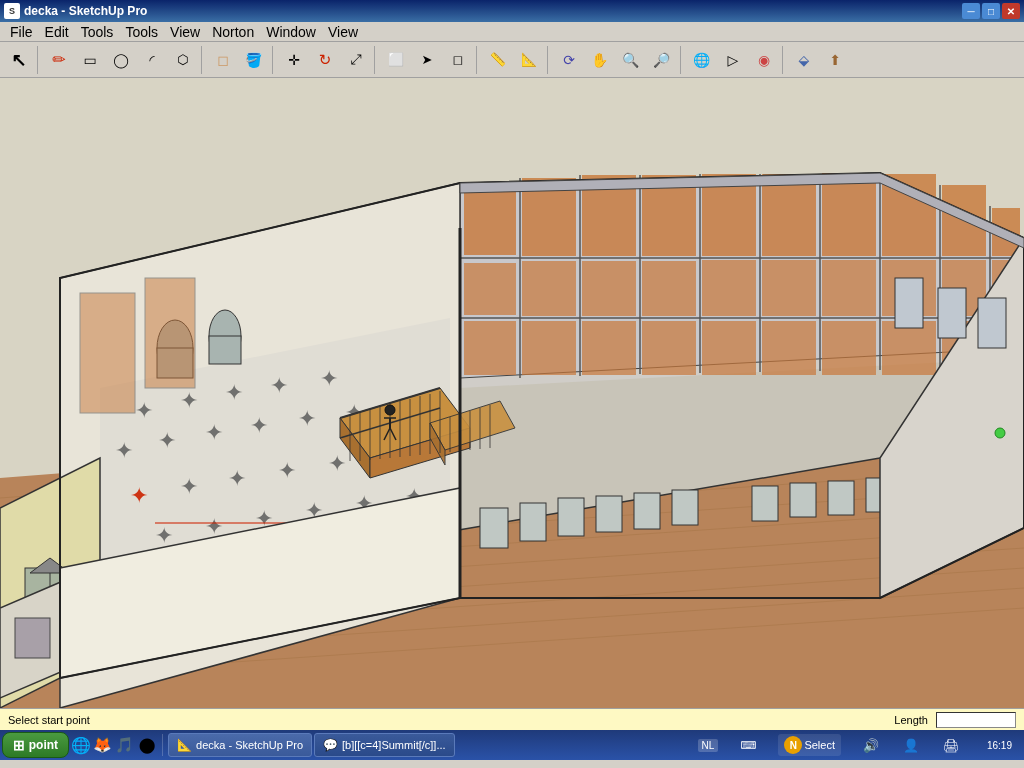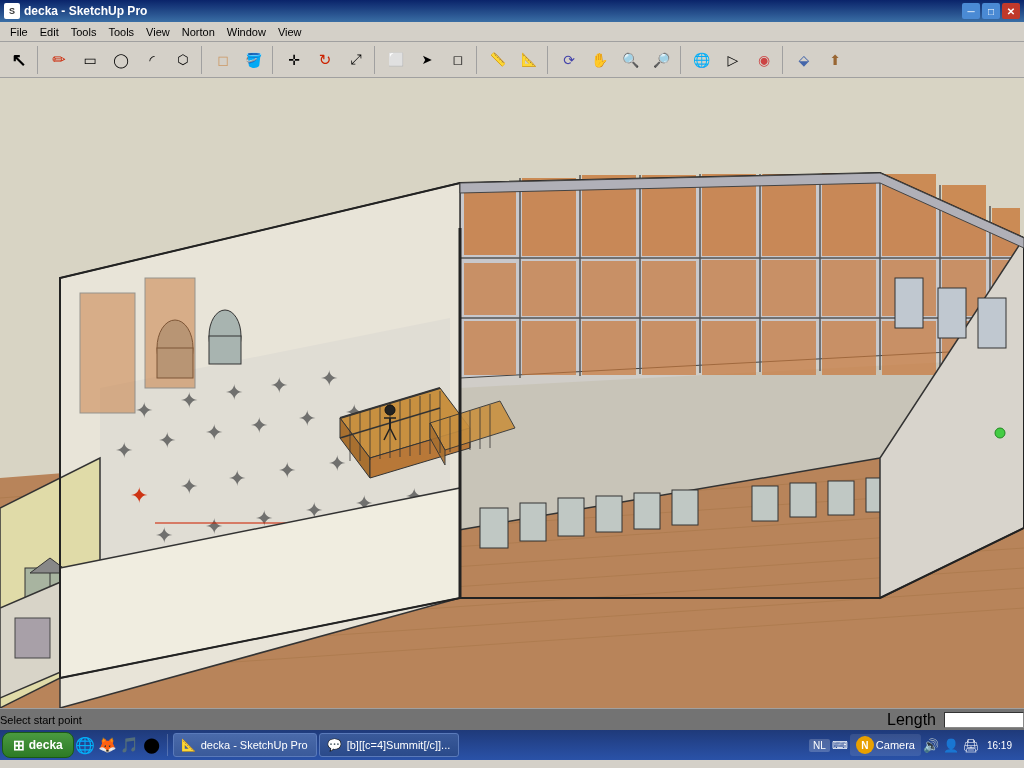--- a/index.html
+++ b/index.html
@@ -37,21 +37,21 @@
       height: 20px;
       background: #d4d0c8;
       display: flex;
       align-items: center;
       padding: 0 4px;
       border-bottom: 1px solid #a0a0a0;
     }
     .menu-item {
       padding: 2px 6px;
       cursor: pointer;
-      font-size: 11px;
+      font-size: 14px;
       color: #000;
     }
 
     
     #toolbar {
       width: 100%;
       height: 36px;
       background: #d4d0c8;
       display: flex;
       align-items: center;
@@ -75,30 +75,30 @@
       width: 100%;
       height: 630px;
       position: relative;
       overflow: hidden;
     }
 
     
     #status-bar {
       width: 100%;
       height: 22px;
-      background: #737373;
+      background: #fef9c3;
       border-top: 1px solid #a0a0a0;
       display: flex;
       align-items: center;
-      padding: 0 0;
+      padding: 0 8px;
       font-size: 11px;
     }
     #status-left { flex: 1; }
     #status-right { display: flex; align-items: center; gap: 8px; }
-    #length-label { font-size: 16px; }
+    #length-label { font-size: 11px; }
     #length-box { width: 80px; height: 16px; border: 1px inset #888; background: white; font-size: 11px; padding: 0 2px; }
 
     
     #taskbar {
       width: 100%;
       height: 30px;
       background: linear-gradient(to bottom, #1f3a7a, #2a52a8);
       display: flex;
       align-items: center;
       padding: 0 2px;
@@ -130,21 +130,21 @@
       overflow: hidden;
       max-width: 160px;
     }
     .taskbar-item.active {
       background: linear-gradient(to bottom, #4a6aaa, #3a5a9a);
     }
     #taskbar-right {
       margin-left: auto;
       display: flex;
       align-items: center;
-      gap: 0;
+      gap: 20px;
       padding-right: 4px;
     }
     #clock {
       color: white;
       font-size: 10px;
       padding: 0 6px;
     }
     #lang-indicator {
       color: white;
       font-size: 10px;
@@ -446,21 +446,21 @@
   <div id="status-left">Select start point</div>
   <div id="status-right">
     <span id="length-label">Length</span>
     <input id="length-box" type="text" value="" style="">
   </div>
 </div>
 
 <div id="taskbar">
   <button id="start-btn">
     <span style="font-size:14px;">⊞</span>
-    <span>decka</span>
+    <span>point</span>
   </button>
 
   <div class="tray-icon" style="color:#4488cc;font-size:16px;">🌐</div>
   <div class="tray-icon" style="font-size:15px;">🦊</div>
   <div class="tray-icon" style="font-size:15px;">🎵</div>
   <div class="tray-icon" style="font-size:15px;">⬤</div>
 
   <div style="width:1px;height:22px;background:rgba(255,255,255,0.2);margin:0 3px;"></div>
 
   <div class="taskbar-item active">
@@ -470,20 +470,20 @@
   <div class="taskbar-item">
     <span style="font-size:12px;">💬</span>
     <span>[b][[c=4]Summit[/c]]...</span>
   </div>
 
   <div id="taskbar-right">
     <span id="lang-indicator" style="color:white;font-size:10px;background:rgba(255,255,255,0.2);padding:1px 4px;border-radius:2px;">NL</span>
     <div class="tray-icon" style="color:white;font-size:11px;">⌨</div>
     <div id="norton-badge">
       <div id="norton-icon">N</div>
-      <span style="color:white;font-size:11px;">Camera</span>
+      <span style="color:white;font-size:11px;">Select</span>
     </div>
     <div class="tray-icon" style="color:white;font-size:13px;">🔊</div>
     <div class="tray-icon" style="color:white;font-size:13px;">👤</div>
     <div class="tray-icon" style="color:white;font-size:13px;">🖨</div>
     <span id="clock">16:19</span>
   </div>
 </div>
 
 </body></html>

